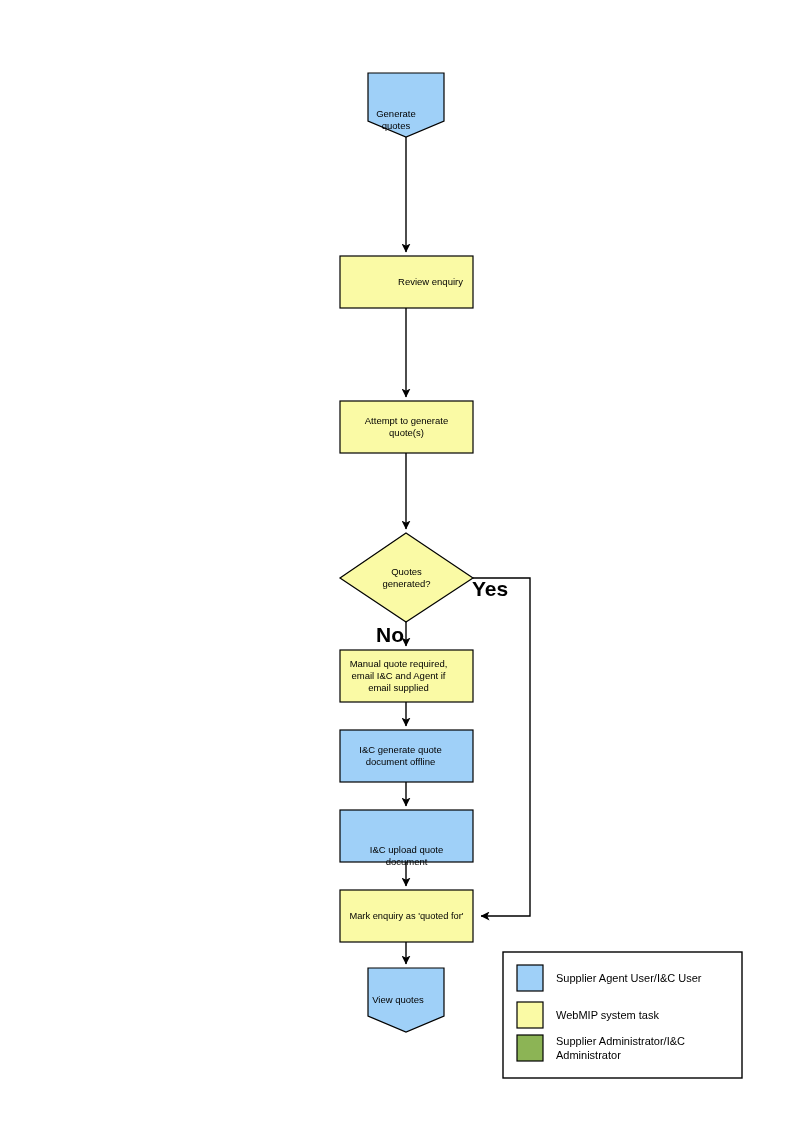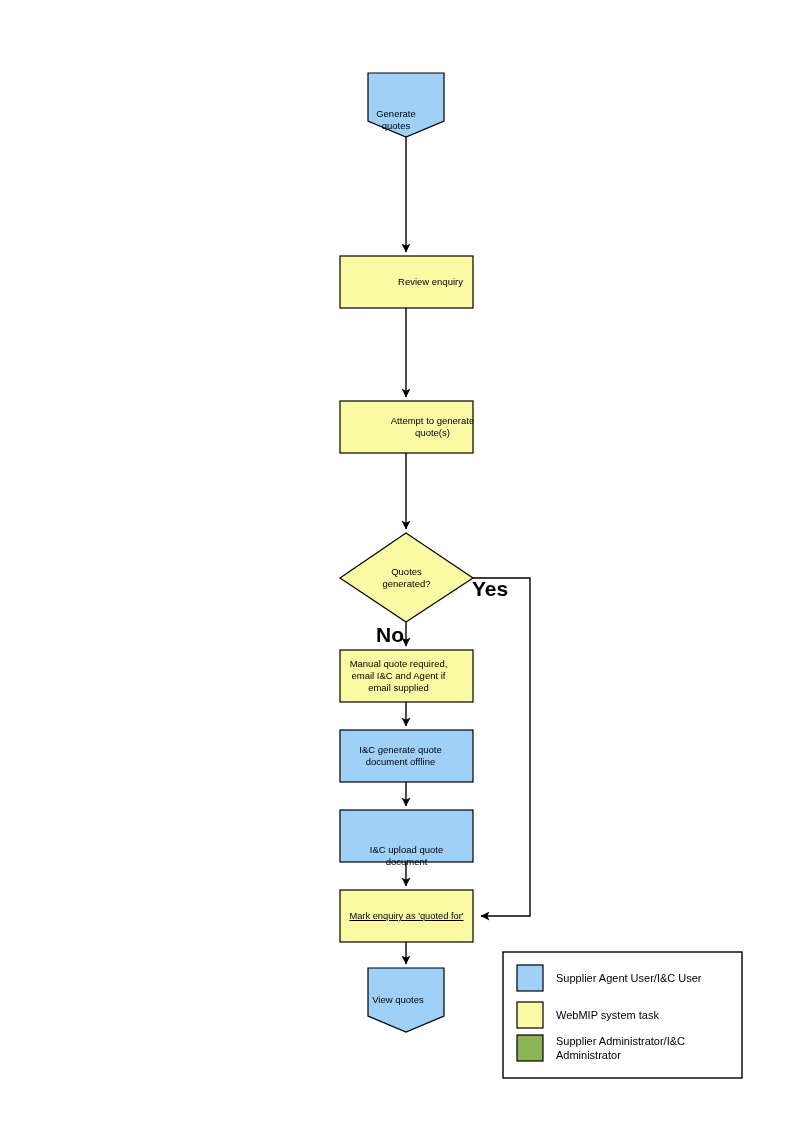--- a/index.html
+++ b/index.html
@@ -95,37 +95,37 @@
   <rect x="517" y="965" width="26" height="26" fill="#9FD0F8" stroke="#000000" stroke-width="1.2"></rect>
   <rect x="517" y="1002" width="26" height="26" fill="#FAFAA5" stroke="#000000" stroke-width="1.2"></rect>
   <rect x="517" y="1035" width="26" height="26" fill="#8CB455" stroke="#000000" stroke-width="1.2"></rect>
 </svg>
 
 <div class="node-label" style="left:368px; top:96px; width:56px;margin-top:12px;">Generate
 quotes</div>
 
 <div class="node-label" style="left:340px; top:276px; width:133px;margin-left:24px;">Review enquiry</div>
 
-<div class="node-label" style="left:340px; top:415px; width:133px;padding-left:26px;">Attempt to generate
+<div class="node-label" style="left:340px; top:415px; width:133px;">Attempt to generate
 quote(s)</div>
 
 <div class="node-label" style="left:340px; top:566px; width:133px;">Quotes
 generated?</div>
 
 <div class="node-label" style="left:332px; top:658px; width:133px;">Manual quote required,
 email I&amp;C and Agent if
 email supplied</div>
 
 <div class="node-label" style="left:340px; top:744px; width:121px;">I&amp;C generate quote
 document offline</div>
 
 <div class="node-label" style="left:340px; top:824px; width:133px;margin-top:20px;">I&amp;C upload quote
 document</div>
 
-<div class="node-label" style="left:337px; top:910px; width:139px; font-size:9.3px;text-decoration:underline;">Mark enquiry as 'quoted for'</div>
+<div class="node-label" style="left:337px; top:910px; width:139px; font-size:9.3px;">Mark enquiry as 'quoted for'</div>
 
 <div class="node-label" style="left:368px; top:994px; width:60px;">View quotes</div>
 
 <div class="branch-label" style="left:472px; top:578px;">Yes</div>
 
 <div class="branch-label" style="left:376px; top:624px;">No</div>
 
 <div class="legend-text" style="left:556px; top:971px; width:180px;">Supplier Agent User/I&amp;C User</div>
 
 <div class="legend-text" style="left:556px; top:1008px; width:180px;">WebMIP system task</div>

